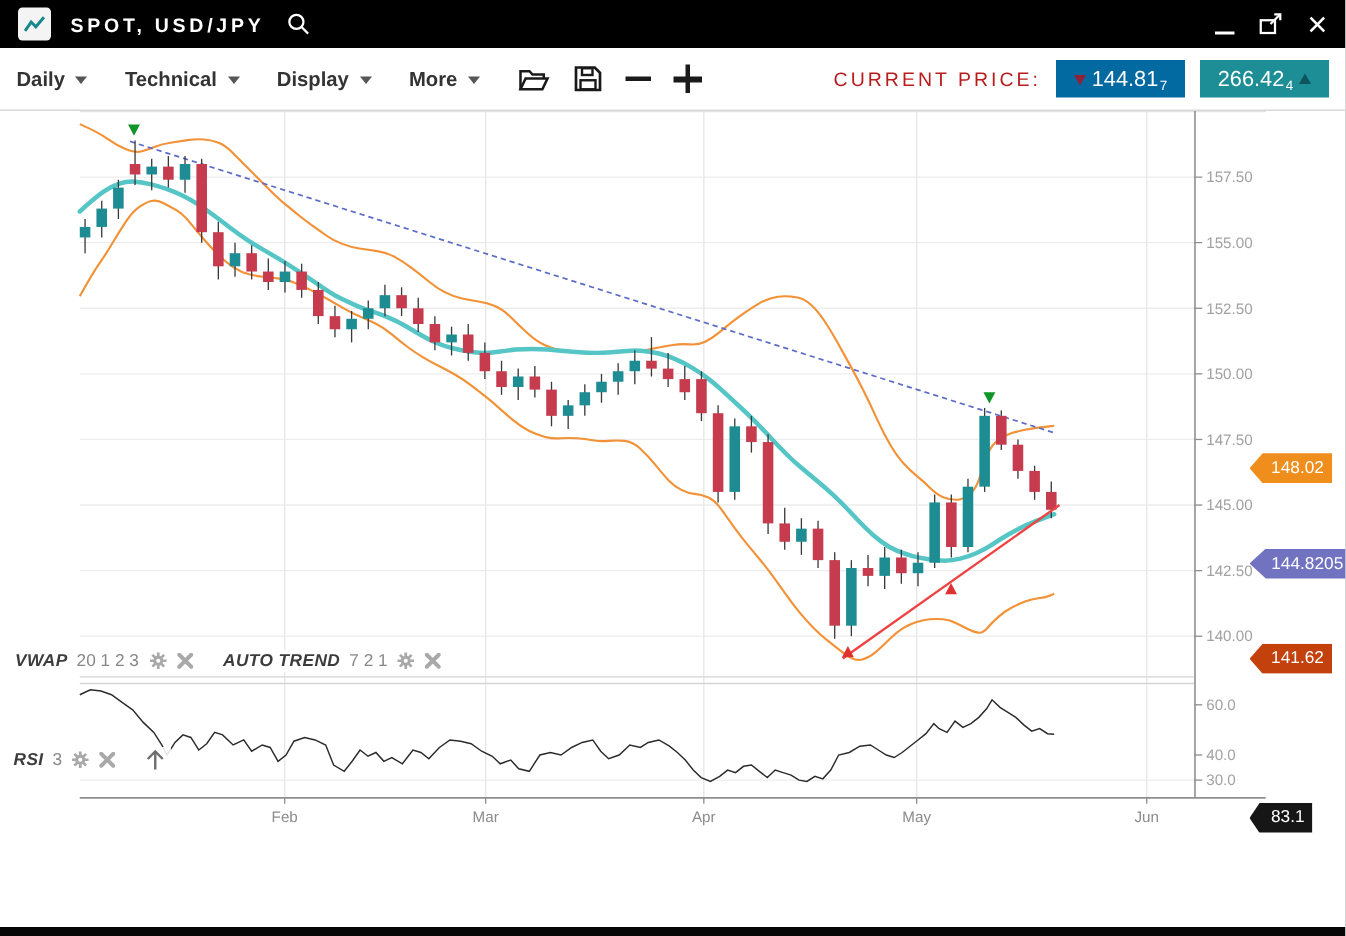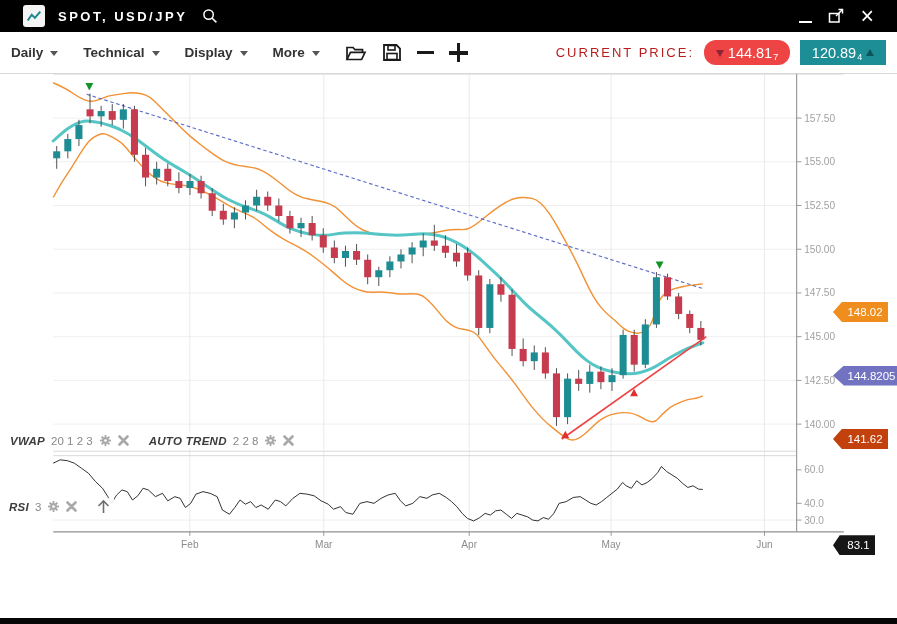--- a/index.html
+++ b/index.html
@@ -1,21 +1,21 @@
 <!DOCTYPE html>
 <html><head>
 <meta charset="utf-8">
 <style>
   * { box-sizing: border-box; }
   body { margin:0; background:#888; font-family:"Liberation Sans", sans-serif; }
   .window { position:relative; width:897px; height:624px; background:#fff; overflow:hidden; }
 
   
   .titlebar { position:absolute; top:0; left:0; right:0; height:32px; background:#000;
-              display:flex; align-items:center; padding:0 23px; }
+              display:flex; align-items:center; padding:0 12px; }
   .app-icon { width:22px; height:22px; background:#f4f4f4; border-radius:3px;
               display:flex; align-items:center; justify-content:center; margin-right:13px; flex:0 0 auto; }
   .tb-title { color:#fff; font-size:13px; font-weight:bold; letter-spacing:2.5px; }
   .tb-search { margin-left:15px; display:flex; }
   .win-controls { margin-left:auto; display:flex; align-items:center; gap:16px; }
   .min-btn { width:13px; height:2px; background:#fff; margin-top:12px; }
   .close-btn { color:#fff; font-size:23px; font-weight:300; line-height:20px; cursor:pointer; }
 
   
   .toolbar { position:absolute; top:32px; left:0; right:0; height:42px; background:#fff;
@@ -111,27 +111,27 @@
         <rect x="5" y="10.5" width="10" height="6" fill="none" stroke="#1a1a1a" stroke-width="1.6"></rect>
       </svg>
     </span>
     <span class="tool-icon">
         <span class="zoom-out-bar"></span>
       </span>
     <span class="tool-icon">
         <span class="zoom-in"></span>
       </span>
     <span class="cp-label">CURRENT PRICE:</span>
-    <div class="price-badge" id="bid-badge" style="background: #ef4444; border-radius: 12px;">
+    <div class="price-badge" id="bid-badge" style="background: #0369a1;">
       <span class="arr-down"></span>
       <span>144.81</span>
       <span class="sub-digit">7</span>
     </div>
     <div class="price-badge" id="ask-badge" style="background: rgb(29, 142, 150);">
-      <span>120.89</span>
+      <span>266.42</span>
       <span class="sub-digit">4</span>
       <span class="arr-up"></span>
     </div>
   </div>
 
   <div class="chart-area">
     <svg class="main" id="chart-svg" width="897" height="550" viewBox="0 74 897 624">
         <line x1="0" y1="124.00278164116844" x2="843" y2="124.00278164116844" stroke="#ededed"></line>
         <line x1="0" y1="173.60871580899408" x2="843" y2="173.60871580899408" stroke="#ededed"></line>
         <line x1="0" y1="223.21464997681971" x2="843" y2="223.21464997681971" stroke="#ededed"></line>
@@ -334,21 +334,21 @@
             <circle cx="10" cy="10" r="2.1" fill="#fff"></circle>
         </svg>
       </span>
       <span class="icon-btn">
         <svg width="11" height="11" viewBox="0 0 11 11">
             <path d="M1.5 1.5 L9.5 9.5 M9.5 1.5 L1.5 9.5" stroke="#a9a9a9" stroke-width="2.6" stroke-linecap="round"></path>
           </svg>
       </span>
       <span class="ind-gap"></span>
       <span class="ind-name">AUTO TREND</span>
-      <span>2 2 8</span>
+      <span>7 2 1</span>
       <span class="icon-btn">
         <svg width="13" height="13" viewBox="0 0 20 20">
           <g stroke="#a9a9a9" stroke-width="2.8">
             <line x1="10" y1="1.5" x2="10" y2="18.5"></line>
               <line x1="1.5" y1="10" x2="18.5" y2="10"></line>
             <line x1="4" y1="4" x2="16" y2="16"></line>
               <line x1="16" y1="4" x2="4" y2="16"></line>
           </g>
           <circle cx="10" cy="10" r="5.2" fill="#a9a9a9"></circle>
             <circle cx="10" cy="10" r="2.1" fill="#fff"></circle>

